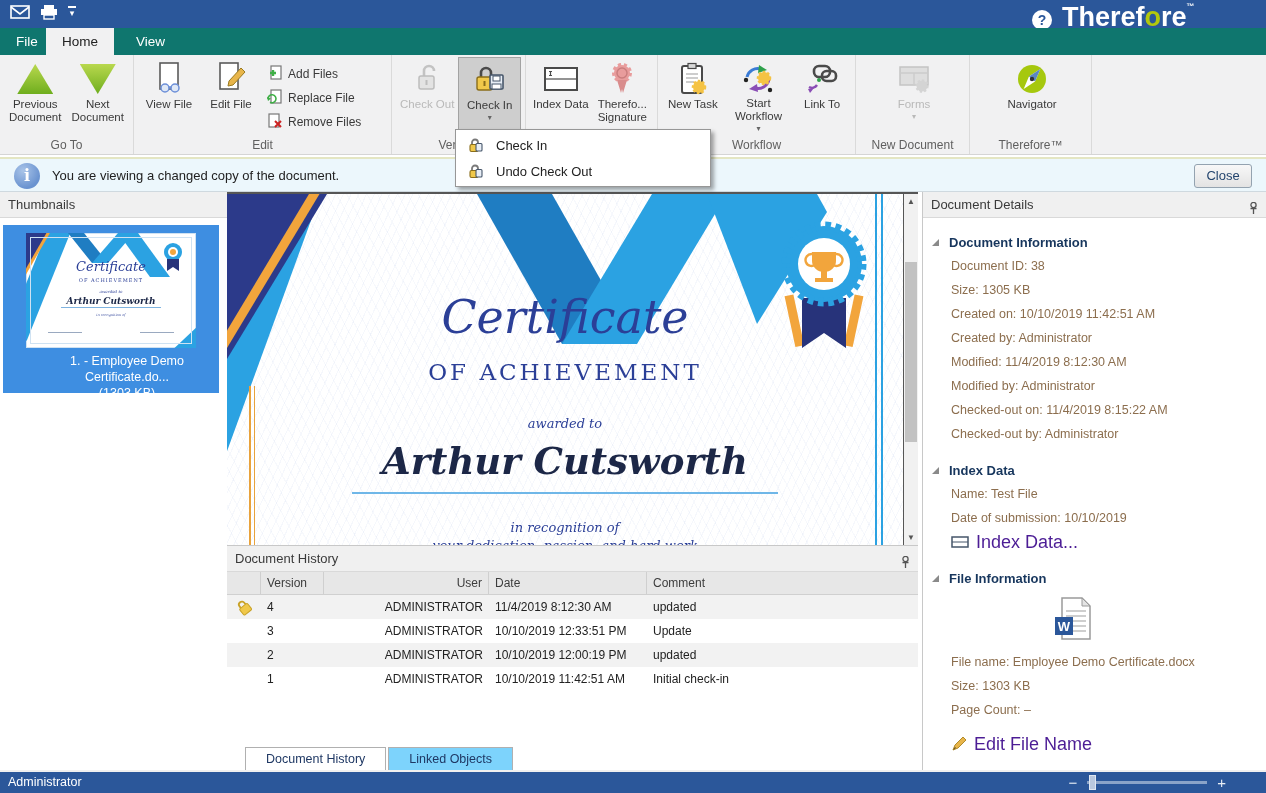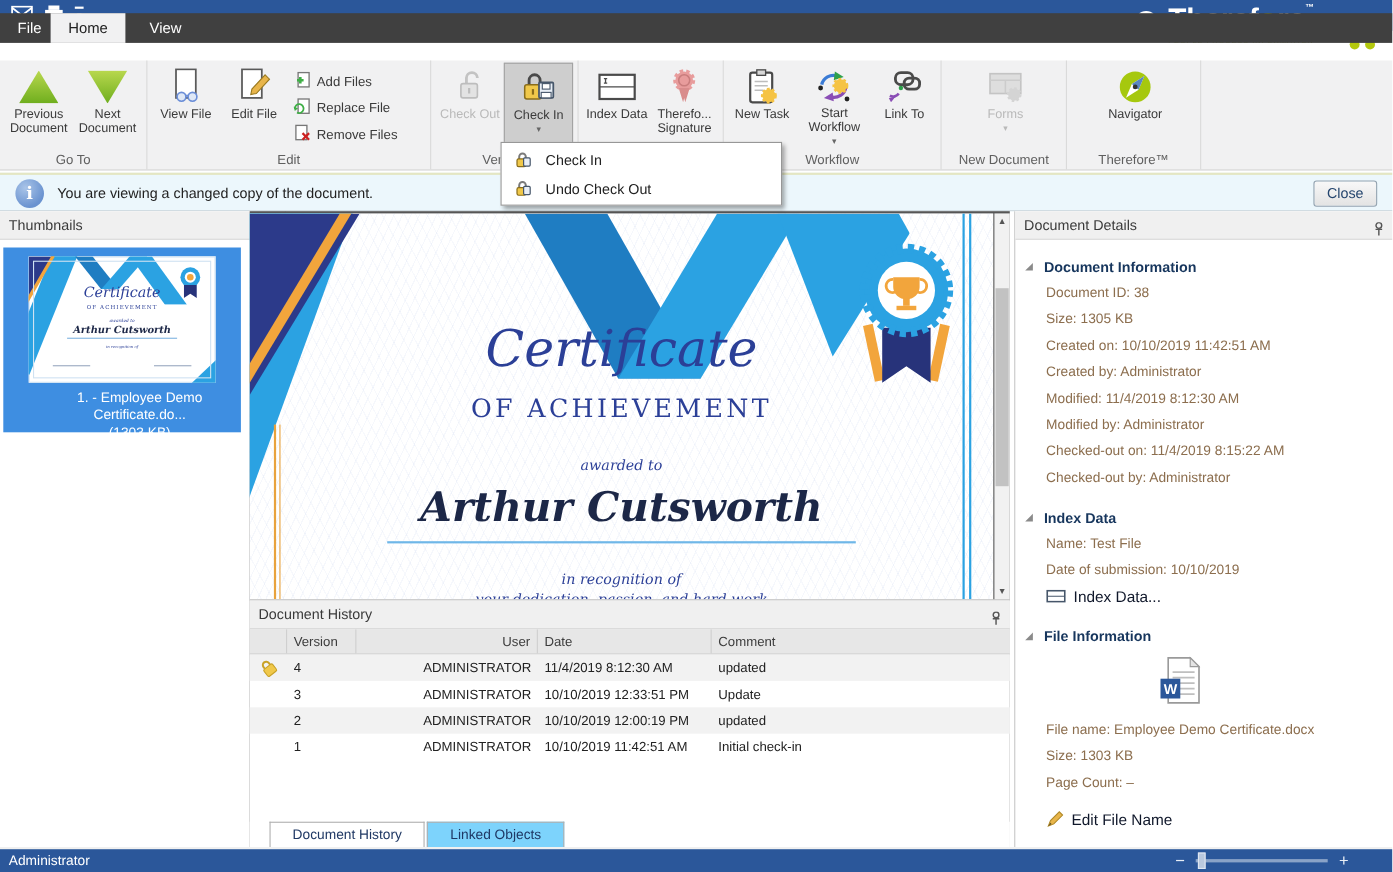--- a/index.html
+++ b/index.html
@@ -6,21 +6,21 @@
   body { font-family:"Liberation Sans", sans-serif; background:#fff; }
   #app { position:relative; width:1266px; height:793px; overflow:hidden; background:#fff; }
 
   
   .titlebar { position:absolute; left:0; top:0; width:1266px; height:28px; background:#2b579a; }
   .qat { position:absolute; left:10px; top:4px; display:flex; gap:10px; align-items:center; }
   .qat svg { display:block; }
   .qat-caret { color:#fff; font-size:9px; line-height:9px; text-align:center; }
   .qat-caret .bar { display:block; width:8px; height:2px; background:#fff; margin:0 auto 1px; }
 
-  .tabrow { position:absolute; left:0; top:12px; width:1266px; height:27px; background:#404040; }
+  .tabrow { position:absolute; left:0; top:28px; width:1266px; height:27px; background:#0f766e; }
   .rtab { position:absolute; top:0; height:27px; line-height:27px; padding:0 16px; color:#fff; font-size:13.5px; }
   .rtab.active { background:#f1f1f2; color:#222; }
 
   .logoblock { position:absolute; right:14px; top:2px; width:190px; height:52px; }
   .help-circle { position:absolute; left:-30px; top:8px; width:20px; height:20px; border-radius:50%; background:#fff; color:#2b579a; font-weight:bold; font-size:14px; text-align:center; line-height:20px; }
   .logo-main { font-size:27px; font-weight:bold; color:#fff; letter-spacing:0; white-space:nowrap; }
   .logo-main .green-o { color:#b3c80d; }
   .logo-main sup { font-size:8px; vertical-align:top; }
   .logo-tag { font-size:6.5px; color:#a9bd37; letter-spacing:1px; margin-top:1px; }
   .logo-dots { position:absolute; right:2px; top:34px; display:flex; gap:5px; }
@@ -123,21 +123,21 @@
   .btabs { position:absolute; left:0; bottom:0; height:23px; width:100%; display:flex; padding-left:18px; gap:2px; background:#fff; }
   .btab { height:23px; padding:0 20px; font-size:12.5px; color:#1f3864; line-height:22px; border:1px solid #b0b0b0; border-bottom:none; background:#7dd3fc; }
   .btab.active { background:#fff; }
 
   
   .details { position:absolute; left:922px; top:192px; width:344px; height:578px; background:#fff; border-left:1px solid #c8c8c8; }
   .sect-head { display:flex; align-items:center; gap:9px; padding-left:8px; height:24px; margin-top:12px; }
   .sect-head b { font-size:13px; color:#17365d; }
   .ditems { padding-left:28px; }
   .ditem { height:24px; line-height:24px; font-size:12.5px; color:#8c6e4e; white-space:nowrap; overflow:hidden; }
-  .dlink { display:flex; align-items:center; gap:7px; padding-left:28px; height:24px; font-size:14px; color:#0f172a; }
+  .dlink { display:flex; align-items:center; gap:7px; padding-left:28px; height:24px; font-size:18px; color:#4c1d95; }
   .word-ic { margin:6px 0 4px 130px; }
 
   
   .botstrip { position:absolute; left:0; top:770px; width:1266px; height:2px; background:#f0f0f0; }
   .statusbar { position:absolute; left:0; top:772px; width:1266px; height:21px; background:#2b579a; color:#fff; }
   .sb-user { position:absolute; left:8px; top:3px; font-size:12.5px; }
   .zoomctl { position:absolute; right:40px; top:0; height:21px; display:flex; align-items:center; gap:10px; }
   .zoomctl .zs { color:#e8eef6; font-size:15px; line-height:21px; }
   .z-track { position:relative; width:120px; height:3px; background:#8aa3c8; }
   .z-handle { position:absolute; left:2px; top:-6px; width:7px; height:15px; background:#b9c8de; border:1px solid #dfe7f2; }

